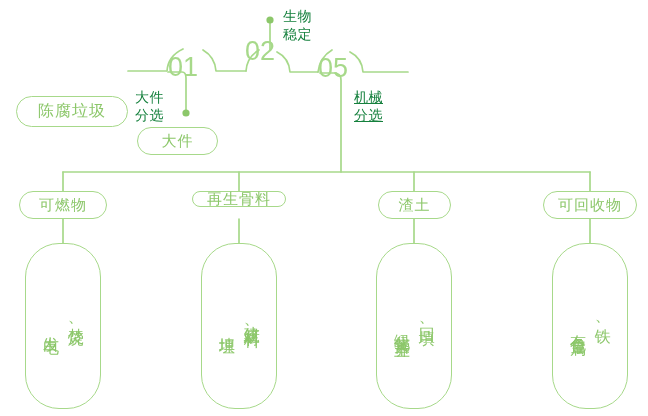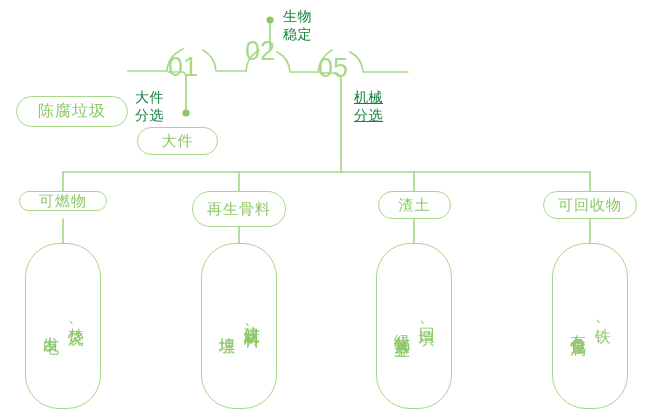--- a/index.html
+++ b/index.html
@@ -137,24 +137,24 @@
 
   <div class="note" style="left:354px; top:89px;text-decoration:underline;">
     <div>机械</div>
     <div>分选</div>
   </div>
 
   <div class="node pill pill-small" style="left:137px; top:127px; width:81px; height:28px;">
     <span>大件</span>
   </div>
 
-  <div class="node pill pill-small" style="left:19px; top:191px; width:88px; height:20px;">
+  <div class="node pill pill-small" style="left:19px; top:191px; width:88px; height:28px;">
     <span>可燃物</span>
   </div>
-  <div class="node pill pill-small" style="left:192px; top:191px; width:94px; height:36px;">
+  <div class="node pill pill-small" style="left:192px; top:191px; width:94px; height:16px;">
     <span>再生骨料</span>
   </div>
   <div class="node pill pill-small" style="left:378px; top:191px; width:73px; height:28px;">
     <span>渣土</span>
   </div>
   <div class="node pill pill-small" style="left:543px; top:191px; width:94px; height:28px;">
     <span>可回收物</span>
   </div>
 
   <div class="node vbox" style="left:25px; top:243px; width:76px; height:166px;">

